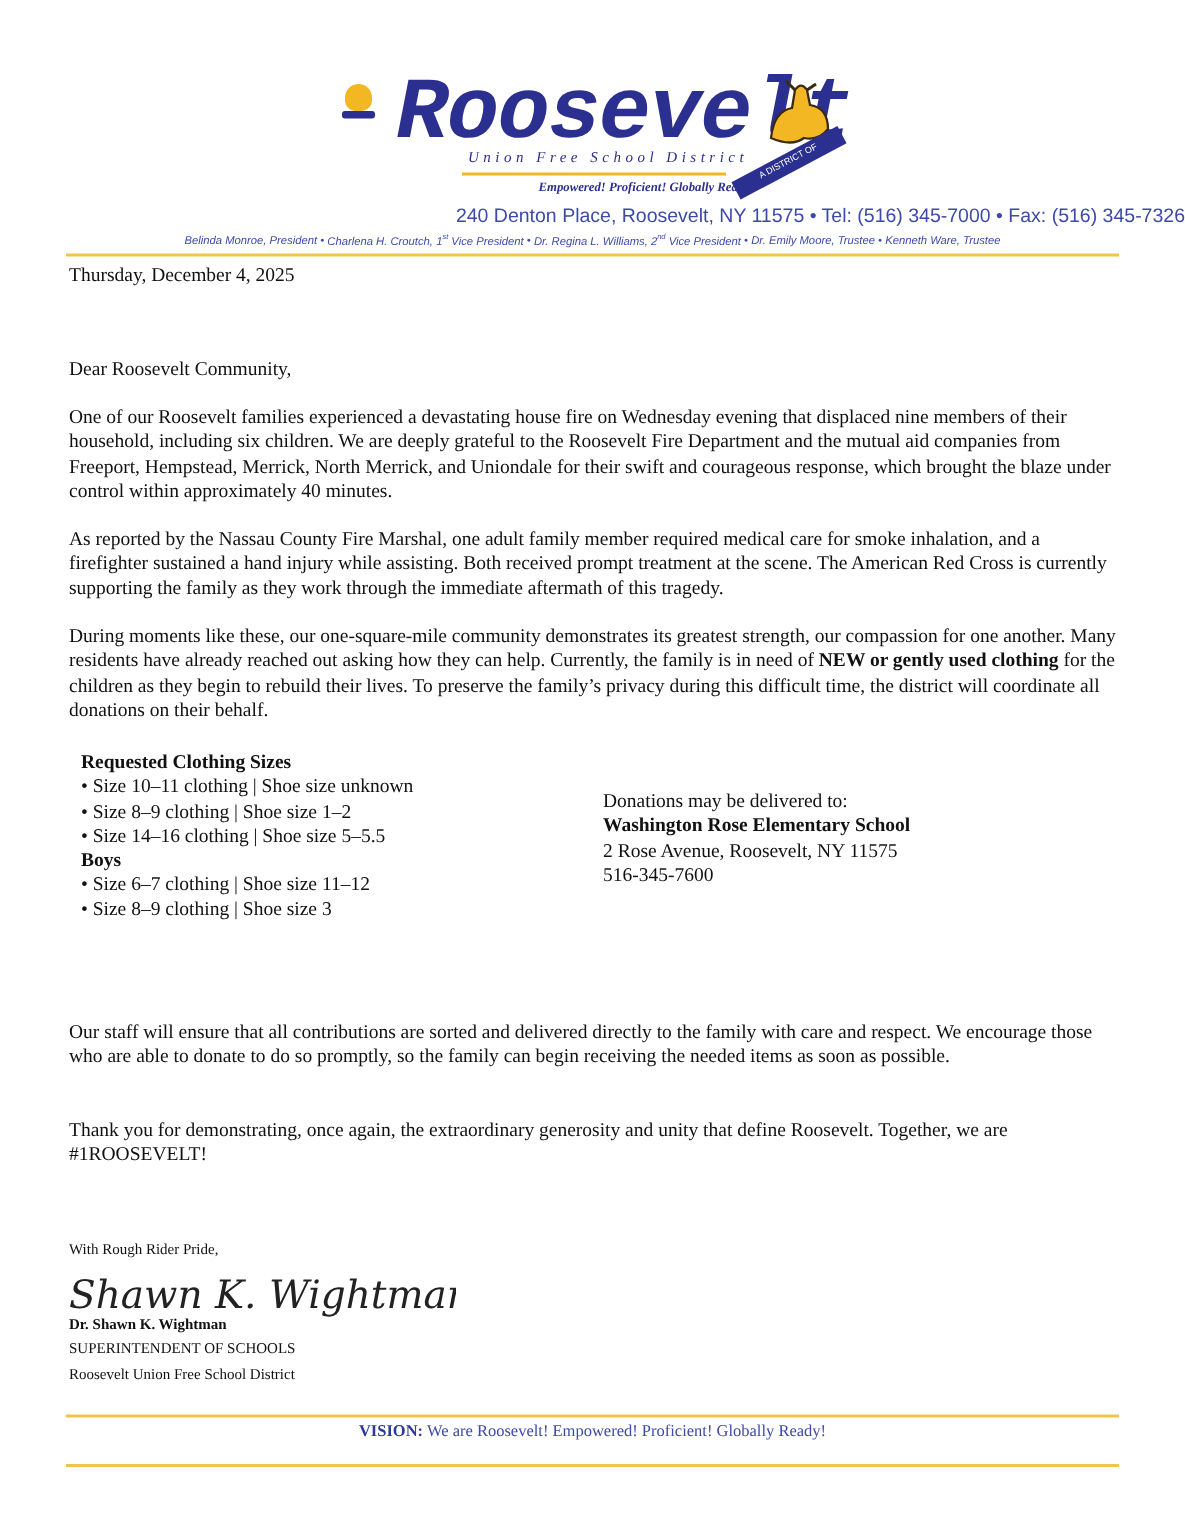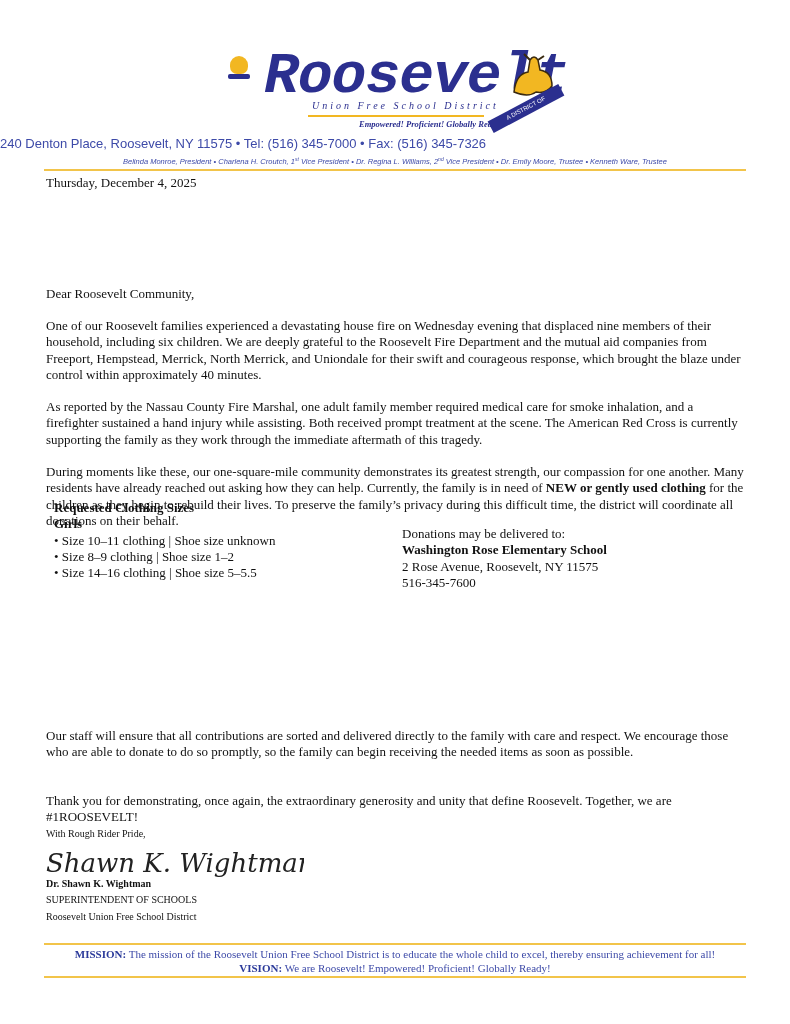--- a/index.html
+++ b/index.html
@@ -12,28 +12,28 @@
   .logo-sub { position:absolute; left:88px; top:50px; font-family:"Liberation Serif", serif;
               font-style:italic; font-size:10px; letter-spacing:3px; color:#2b2f8f; }
   .logo-goldline { position:absolute; left:84px; top:65px; width:176px; height:2px; background:#f2b722; }
   .logo-tag { position:absolute; left:110px; top:69px; font-style:italic; font-size:8.5px; color:#2b2f8f; font-weight:bold;margin-left:25px; }
   .logo-ribbon { position:absolute; left:262px; top:52px; width:80px; height:13px; background:#2b2f8f;
                  transform:rotate(-28deg); color:#fff; font-size:6px; text-align:center; line-height:13px;
                  font-family:"Liberation Sans", sans-serif; }
   .torch { position:absolute; left:6px; top:6px; width:18px; height:18px; border-radius:50% 50% 40% 40%; background:#f2b722; }
   .torch-base { position:absolute; left:4px; top:24px; width:22px; height:5px; background:#2b2f8f; border-radius:2px; }
   .mascot { position:absolute; left:282px; top:2px; width:52px; height:48px; }
-  .address { position:absolute; top:136px; left:0; width:790px; text-align:left;
+  .address { position:absolute; top:136px; left:0; width:790px; text-align:right;
              font-family:"Liberation Sans", sans-serif; font-size:13px; color:#3d4aa8; }
   .board { position:absolute; top:155px; left:0; width:790px; text-align:center;
            font-family:"Liberation Sans", sans-serif; font-style:italic; font-size:7.5px; color:#3d4aa8; }
   .board sup { font-size:5px; }
   .rule { position:absolute; left:44px; width:702px; height:2px; background:#f2c44a; }
   .date { position:absolute; left:46px; top:175px; font-size:13px; }
-  .para { position:absolute; left:46px; width:700px; font-size:13px; line-height:16.3px;margin-top:48px; }
+  .para { position:absolute; left:46px; width:700px; font-size:13px; line-height:16.3px; }
   .col-left { position:absolute; left:54px; top:500px; font-size:13px; line-height:16.3px; }
   .col-right { position:absolute; left:402px; top:500px; font-size:13px; line-height:16.3px;margin-top:26px; }
   b { font-weight:bold; }
   .signoff { position:absolute; left:46px; top:828px; font-size:10px; }
   .signature { position:absolute; left:44px; top:842px; width:260px; height:40px; }
   .sigblock { position:absolute; left:46px; top:876px; font-size:10px; line-height:16.3px; }
   .footer { position:absolute; top:947px; left:0; width:790px; text-align:center; font-size:11px; color:#3d4aa8; line-height:14px; }
   .footer b { color:#2b3a9a; }
 </style>
 </head>
@@ -60,24 +60,28 @@
 
 <div class="date">Thursday, December 4, 2025</div>
 <div class="para" style="top:238px;">Dear Roosevelt Community,</div>
 <div class="para" style="top:270px;">One of our Roosevelt families experienced a devastating house fire on Wednesday evening that displaced nine members of their household, including six children. We are deeply grateful to the Roosevelt Fire Department and the mutual aid companies from Freeport, Hempstead, Merrick, North Merrick, and Uniondale for their swift and courageous response, which brought the blaze under control within approximately 40 minutes.</div>
 <div class="para" style="top:351px;">As reported by the Nassau County Fire Marshal, one adult family member required medical care for smoke inhalation, and a firefighter sustained a hand injury while assisting. Both received prompt treatment at the scene. The American Red Cross is currently supporting the family as they work through the immediate aftermath of this tragedy.</div>
 <div class="para" style="top:416px;"><span>During moments like these, our one-square-mile community demonstrates its greatest strength, our compassion for one another. Many residents have already reached out asking how they can help. Currently, the family is in need of </span><b>NEW or gently used clothing</b><span> for the children as they begin to rebuild their lives. To preserve the family’s privacy during this difficult time, the district will coordinate all donations on their behalf.</span></div>
 
 <div class="col-left">
   <div><b>Requested Clothing Sizes</b></div>
   <div>
-    <div><b>Girls</b></div>
     <div>• Size 10–11 clothing | Shoe size unknown</div>
     <div>• Size 8–9 clothing | Shoe size 1–2</div>
     <div>• Size 14–16 clothing | Shoe size 5–5.5</div>
+  </div>
+  <div>
+    <div><b>Boys</b></div>
+    <div>• Size 6–7 clothing | Shoe size 11–12</div>
+    <div>• Size 8–9 clothing | Shoe size 3</div>
   </div>
 </div>
 
 <div class="col-right">
   <div>Donations may be delivered to:</div>
   <div><b>Washington Rose Elementary School</b></div>
   <div>2 Rose Avenue, Roosevelt, NY 11575</div>
   <div>516-345-7600</div>
 </div>
 
@@ -89,16 +93,15 @@
   <text x="2" y="30" font-family="DejaVu Serif, serif" font-style="italic" font-size="26" fill="#222">Shawn K. Wightman</text>
 </svg>
 <div class="sigblock">
   <div><b>Dr. Shawn K. Wightman</b></div>
   <div>SUPERINTENDENT OF SCHOOLS</div>
   <div>Roosevelt Union Free School District</div>
 </div>
 
 <div class="rule" style="top:943px;"></div>
 <div class="footer">
-  <div><b>MISSION:</b><span> The mission of the Roosevelt Union Free School District is to educate the whole child to excel, thereby ensuring achievement for all!</span></div>
   <div><b>VISION:</b><span> We are Roosevelt! Empowered! Proficient! Globally Ready!</span></div>
 </div>
 <div class="rule" style="top:976px;"></div>
 
 </body></html>

